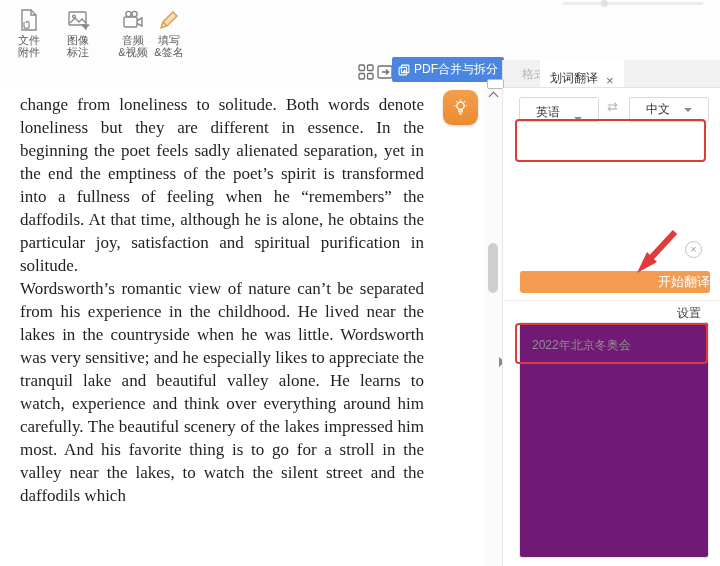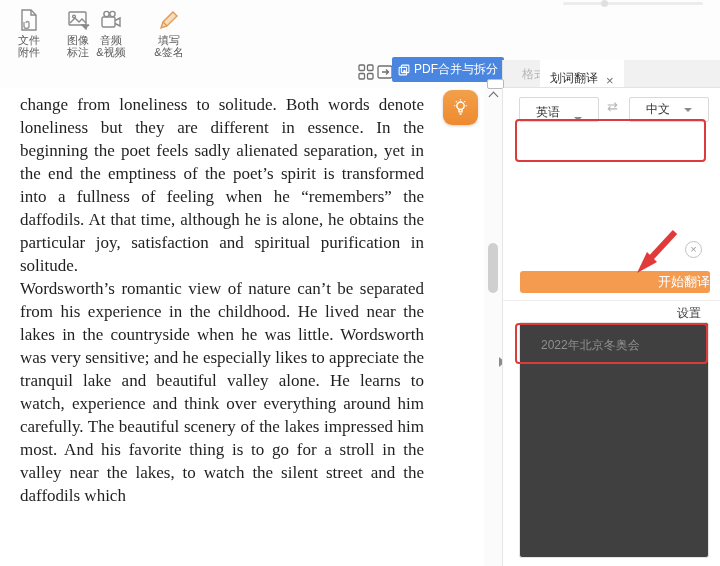--- a/index.html
+++ b/index.html
@@ -78,22 +78,22 @@
   .clear-btn { position:absolute; left:182px; top:153px; width:17px; height:17px; border-radius:50%;
                border:1px solid #c2c2c2; color:#9e9e9e; font-size:11px; line-height:15px;
                text-align:center; cursor:pointer; background:transparent; }
   .translate-btn { position:absolute; left:17px; top:183px; width:190px; height:22px;
                    background:#f59b50; border-radius:3px; color:#fff; font-size:13px;
                    line-height:22px; text-align:right; cursor:pointer; border:none; }
   .sec-divider { position:absolute; left:0; top:212px; width:218px; height:1px; background:#ededed; }
   .copy-label { position:absolute; left:26px; top:235px; font-size:12px; color:#be185d; cursor:pointer;margin-top:29px; }
   .settings-label { position:absolute; left:174px; top:217px; font-size:12px; color:#3d3d3d; cursor:pointer; }
   .result-box { position:absolute; left:16px; top:234px; width:190px; height:236px;
-                background:#404040; border:1px solid #e4e4e4; border-radius:3px;
-                font-size:12px; color:#8f8f8f; padding:14px 21px; line-height:16px; }
+                background:#701a75; border:1px solid #e4e4e4; border-radius:3px;
+                font-size:12px; color:#8f8f8f; padding:14px 12px; line-height:16px; }
 
   
   .red-box { position:absolute; border:2px solid #dc3b3b; border-radius:4px; pointer-events:none; }
   .red-box-input  { left:515px; top:119px; width:191px; height:43px; }
   .red-box-result { left:515px; top:323px; width:193px; height:41px; }
   .red-arrow { position:absolute; left:633px; top:224px; width:52px; height:54px; pointer-events:none; }
 </style>
 </head>
 <body>
 
@@ -112,21 +112,21 @@
     <div class="tool-btn" style="left:55px">
       <svg class="ticon" viewBox="0 0 24 24" fill="none" stroke="#8a8a8a" stroke-width="1.4">
         <rect x="3" y="4" width="17" height="13" rx="1"></rect>
           <circle cx="8" cy="8.5" r="1.4"></circle>
         <path d="M4 15l5-5 4 4 3-3 4 4"></path>
           <path d="M16 17l4 4 1-3 2-1z" fill="#8a8a8a"></path>
       </svg>
       <div class="tool-label">图像
 标注</div>
     </div>
-    <div class="tool-btn" style="left:88px">
+    <div class="tool-btn" style="left:110px">
       <svg class="ticon" viewBox="0 0 24 24" fill="none" stroke="#8a8a8a" stroke-width="1.4">
         <circle cx="7.5" cy="6" r="2.6"></circle>
           <circle cx="13.5" cy="6" r="2.6"></circle>
         <rect x="3" y="9" width="13" height="10" rx="1.5"></rect>
           <path d="M16 12.5l5-2.5v8l-5-2.5"></path>
       </svg>
       <div class="tool-label">音频
 &amp;视频</div>
     </div>
     <div class="tool-btn" style="left:146px">

